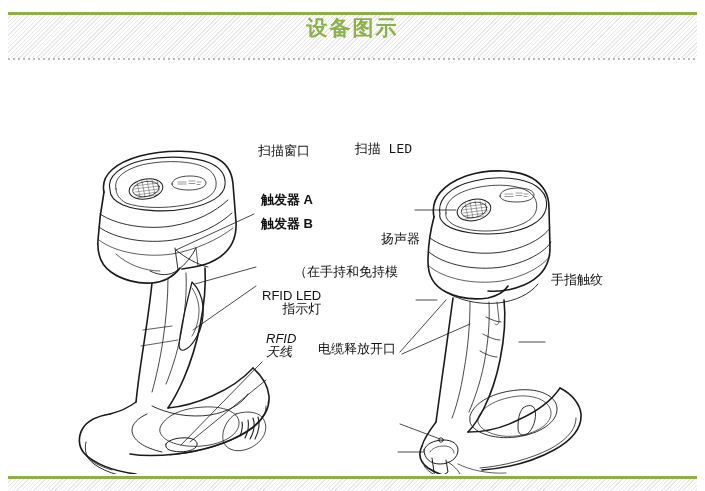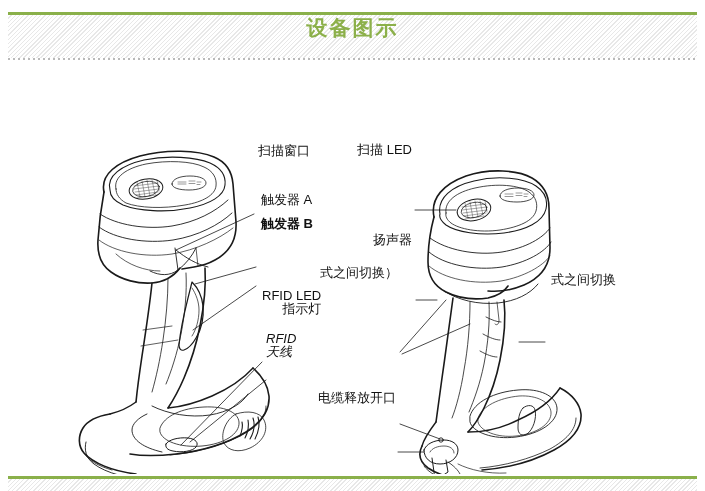--- a/index.html
+++ b/index.html
@@ -100,21 +100,21 @@
 
   
   .label {
     position: absolute;
     font-family: "Liberation Sans", "DejaVu Sans", sans-serif;
     font-size: 13px;
     line-height: 13px;
     color: #111111;
     white-space: nowrap;
   }
-  .label.right-al { text-align: right; }
+  .label.right-al { text-align: right; font-family: Liberation Mono, monospace; }
   .label .ln { display: block; }
 </style>
 </head>
 <body>
 
 <div class="page">
 
   <div class="banner"></div>
   <div class="banner-dots"></div>
   <div class="banner-title">设备图示</div>
@@ -319,21 +319,21 @@
           <path d="M440 377 L400 362"></path>
           <path d="M424 390 L398 390"></path>
         </g>
       </g>
     </svg>
 
     <div class="label" style="left:258px; top:82px;">
       <span class="ln">扫描窗口</span>
     </div>
 
-    <div class="label" style="left:261px; top:131px;">
+    <div class="label" style="left:261px; top:131px;font-weight:bold;">
       <span class="ln">触发器 A</span>
     </div>
 
     <div class="label" style="left:261px; top:155px;font-weight:bold;">
       <span class="ln">触发器 B</span>
     </div>
 
     <div class="label" style="left:262px; top:227px;text-align:right;">
       <span class="ln">RFID LED</span>
       <span class="ln">指示灯</span>
@@ -341,33 +341,33 @@
 
     <div class="label" style="left:266px; top:270px;font-style:italic;">
       <span class="ln">RFID</span>
       <span class="ln">天线</span>
     </div>
 
     <div class="label right-al" style="left:308px; top:81px; width:104px;">
       <span class="ln">扫描 LED</span>
     </div>
 
-    <div class="label right-al" style="left:308px; top:171px; width:104px;">
+    <div class="label right-al" style="left:316px; top:171px; width:104px;">
       <span class="ln">扬声器</span>
     </div>
 
     <div class="label right-al" style="left:288px; top:204px; width:110px;">
-      <span class="ln">式之间切换）</span>
+      <span class="ln">（在手持和免持模</span>
     </div>
 
     <div class="label" style="left:551px; top:211px;">
-      <span class="ln">式之间切换</span>
-    </div>
-
-    <div class="label right-al" style="left:288px; top:281px; width:108px;margin-top:48px;">
+      <span class="ln">手指触纹</span>
+    </div>
+
+    <div class="label right-al" style="left:288px; top:281px; width:108px;">
       <span class="ln">电缆释放开口</span>
     </div>
 
 
   </div>
 
   <div class="footer-rule"></div>
   <div class="footer-stripe"></div>
 </div>
 

